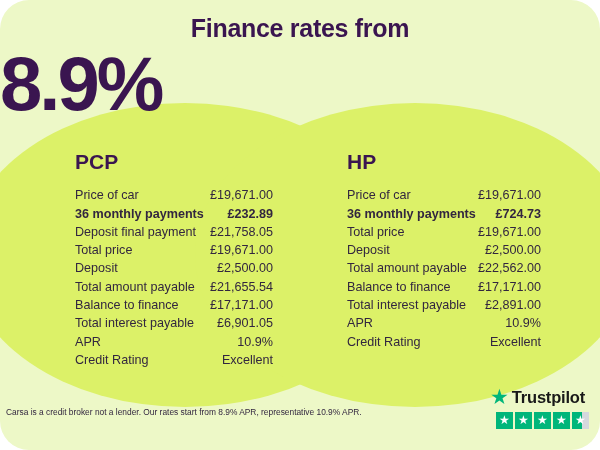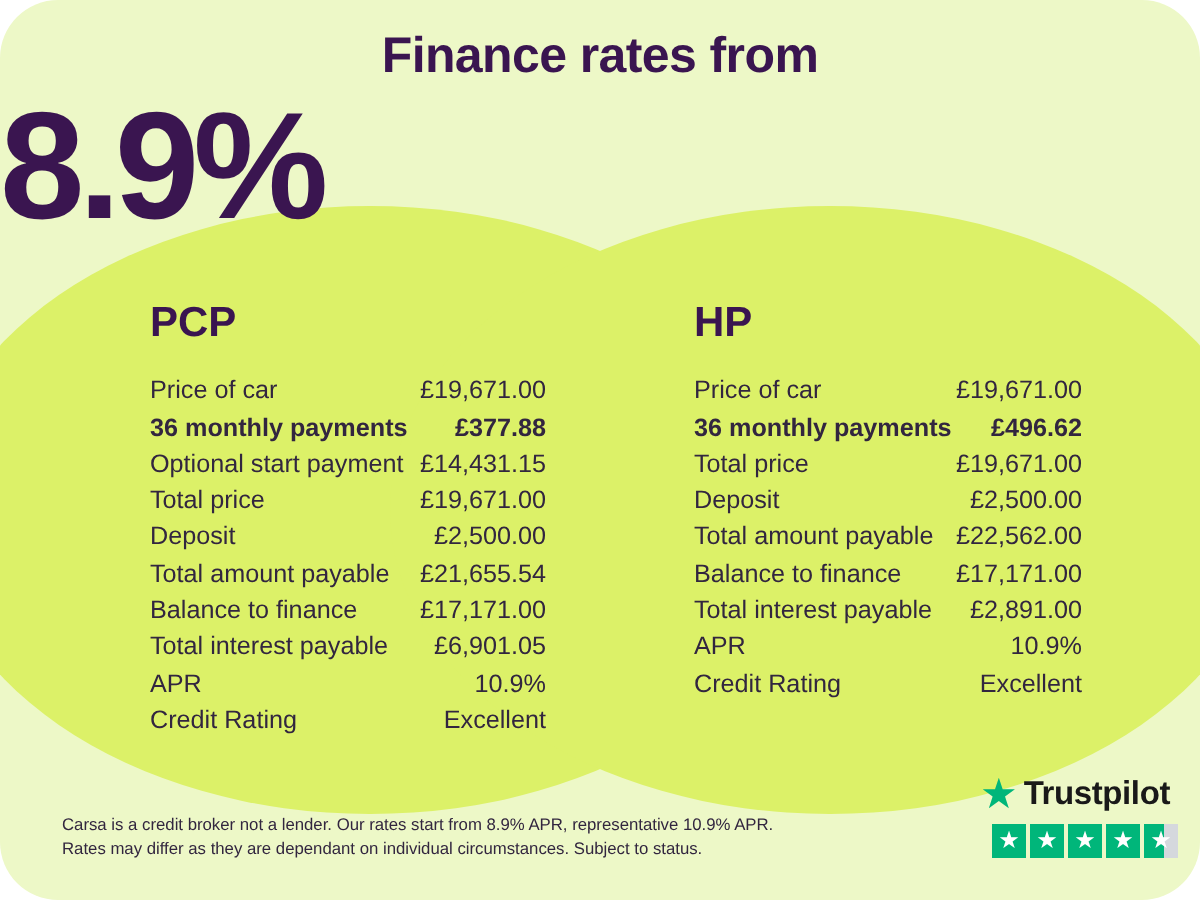--- a/index.html
+++ b/index.html
@@ -27,21 +27,21 @@
   .col{position:absolute;top:150px;}
   .col-pcp{left:75px;width:198px;}
   .col-hp{left:347px;width:194px;}
   .col-title{text-align:left;font-size:21px;font-weight:700;color:var(--heading);
     margin:0 0 10px 0;}
   .row{display:flex;justify-content:space-between;align-items:flex-end;height:18.3px;
     font-size:12.6px;color:var(--body);}
   .row .val{text-align:right;white-space:nowrap;}
   .row.bold .lbl,.row.bold .val{font-weight:700;}
 
-  .disclaimer{position:absolute;left:31px;top:406px;width:430px;
+  .disclaimer{position:absolute;left:6px;top:406px;width:430px;
     font-size:8.4px;line-height:12px;color:var(--body);}
 
   .trustpilot{position:absolute;left:490px;top:387px;}
   .tp-brand{display:flex;align-items:center;gap:3px;}
   .tp-star-icon{font-family:"DejaVu Sans",sans-serif;font-size:21px;line-height:20px;
     color:var(--tp-green);}
   .tp-name{font-size:16.5px;font-weight:700;letter-spacing:-0.2px;color:var(--tp-text);}
   .tp-stars{display:flex;gap:2px;margin-top:5px;margin-left:6px;}
   .tp-star-sq{display:inline-block;width:17px;height:17px;text-align:center;
     line-height:17px;font-size:12px;color:#ffffff;font-family:"DejaVu Sans",sans-serif;}
@@ -62,25 +62,25 @@
 
   <section class="col col-pcp">
     <h2 class="col-title">PCP</h2>
     <div class="rows">
         <div class="row">
           <span class="lbl">Price of car</span>
           <span class="val">£19,671.00</span>
         </div>
         <div class="row bold">
           <span class="lbl">36 monthly payments</span>
-          <span class="val">£377.88</span>
+          <span class="val">£232.89</span>
         </div>
         <div class="row">
-          <span class="lbl">Optional start payment</span>
-          <span class="val">£14,431.15</span>
+          <span class="lbl">Deposit final payment</span>
+          <span class="val">£21,758.05</span>
         </div>
         <div class="row">
           <span class="lbl">Total price</span>
           <span class="val">£19,671.00</span>
         </div>
         <div class="row">
           <span class="lbl">Deposit</span>
           <span class="val">£2,500.00</span>
         </div>
         <div class="row">
@@ -108,21 +108,21 @@
 
   <section class="col col-hp">
     <h2 class="col-title">HP</h2>
     <div class="rows">
         <div class="row">
           <span class="lbl">Price of car</span>
           <span class="val">£19,671.00</span>
         </div>
         <div class="row bold">
           <span class="lbl">36 monthly payments</span>
-          <span class="val">£496.62</span>
+          <span class="val">£724.73</span>
         </div>
         <div class="row">
           <span class="lbl">Total price</span>
           <span class="val">£19,671.00</span>
         </div>
         <div class="row">
           <span class="lbl">Deposit</span>
           <span class="val">£2,500.00</span>
         </div>
         <div class="row">
@@ -143,21 +143,20 @@
         </div>
         <div class="row">
           <span class="lbl">Credit Rating</span>
           <span class="val">Excellent</span>
         </div>
       </div>
   </section>
 
   <p class="disclaimer">
     <span>Carsa is a credit broker not a lender. Our rates start from 8.9% APR, representative 10.9% APR.</span><br>
-    <span>Rates may differ as they are dependant on individual circumstances. Subject to status.</span>
   </p>
 
   <div class="trustpilot">
     <div class="tp-brand">
       <span class="tp-star-icon">★</span>
       <span class="tp-name">Trustpilot</span>
     </div>
     <div class="tp-stars">
         <span class="tp-star-sq" style="background: rgb(0, 182, 122);">★</span>
         <span class="tp-star-sq" style="background: rgb(0, 182, 122);">★</span>

